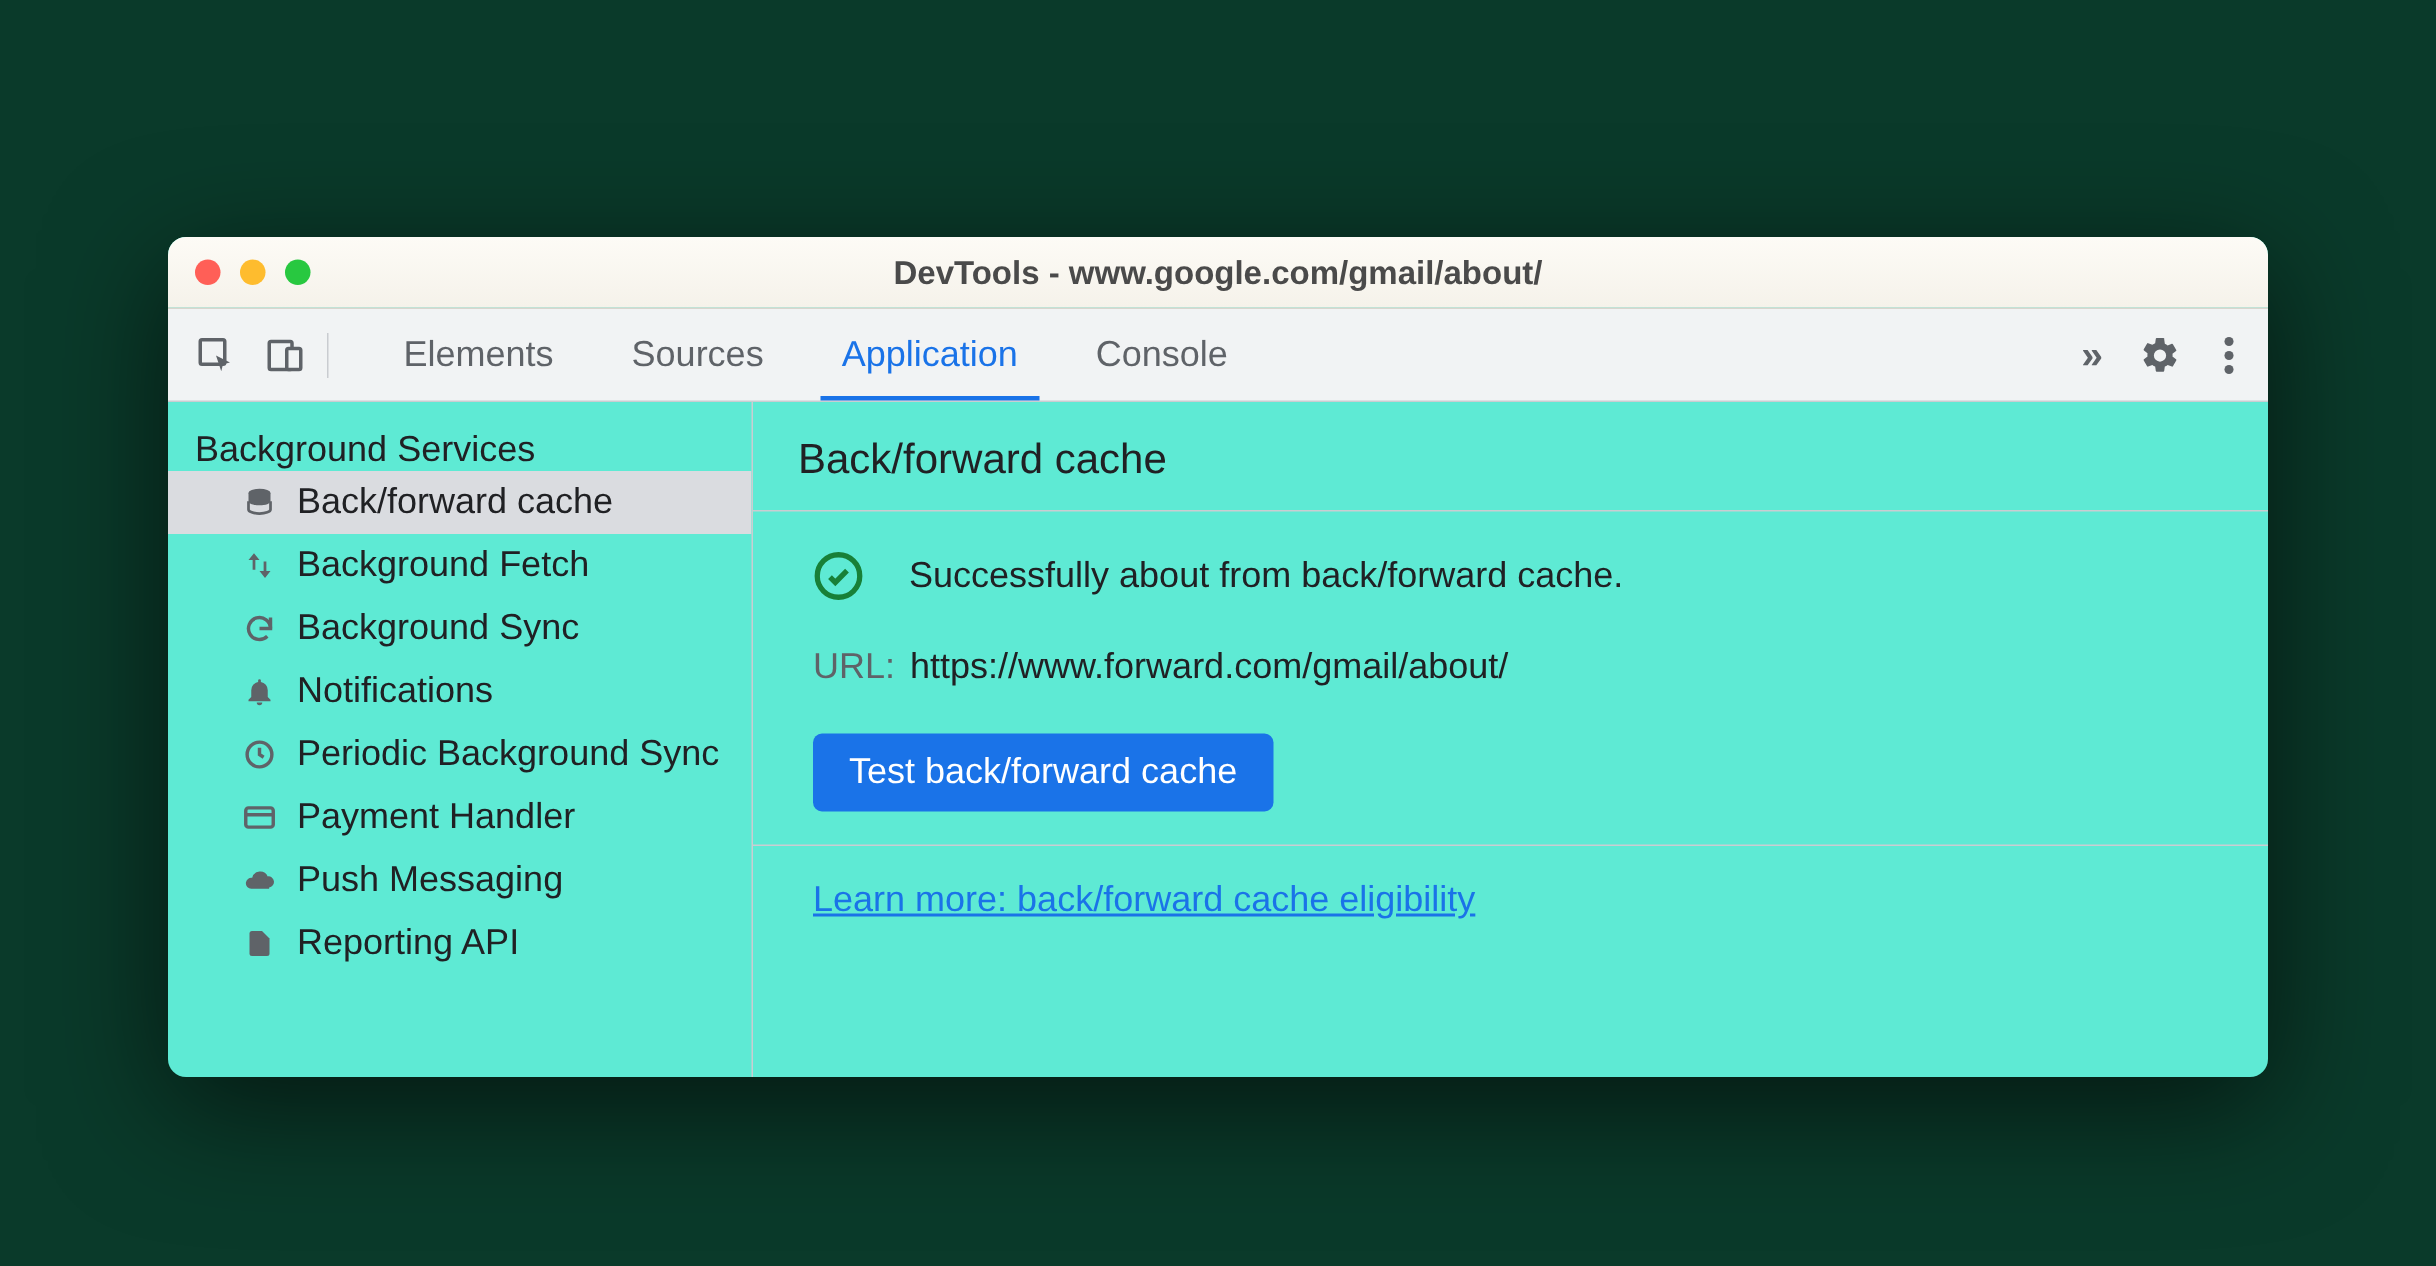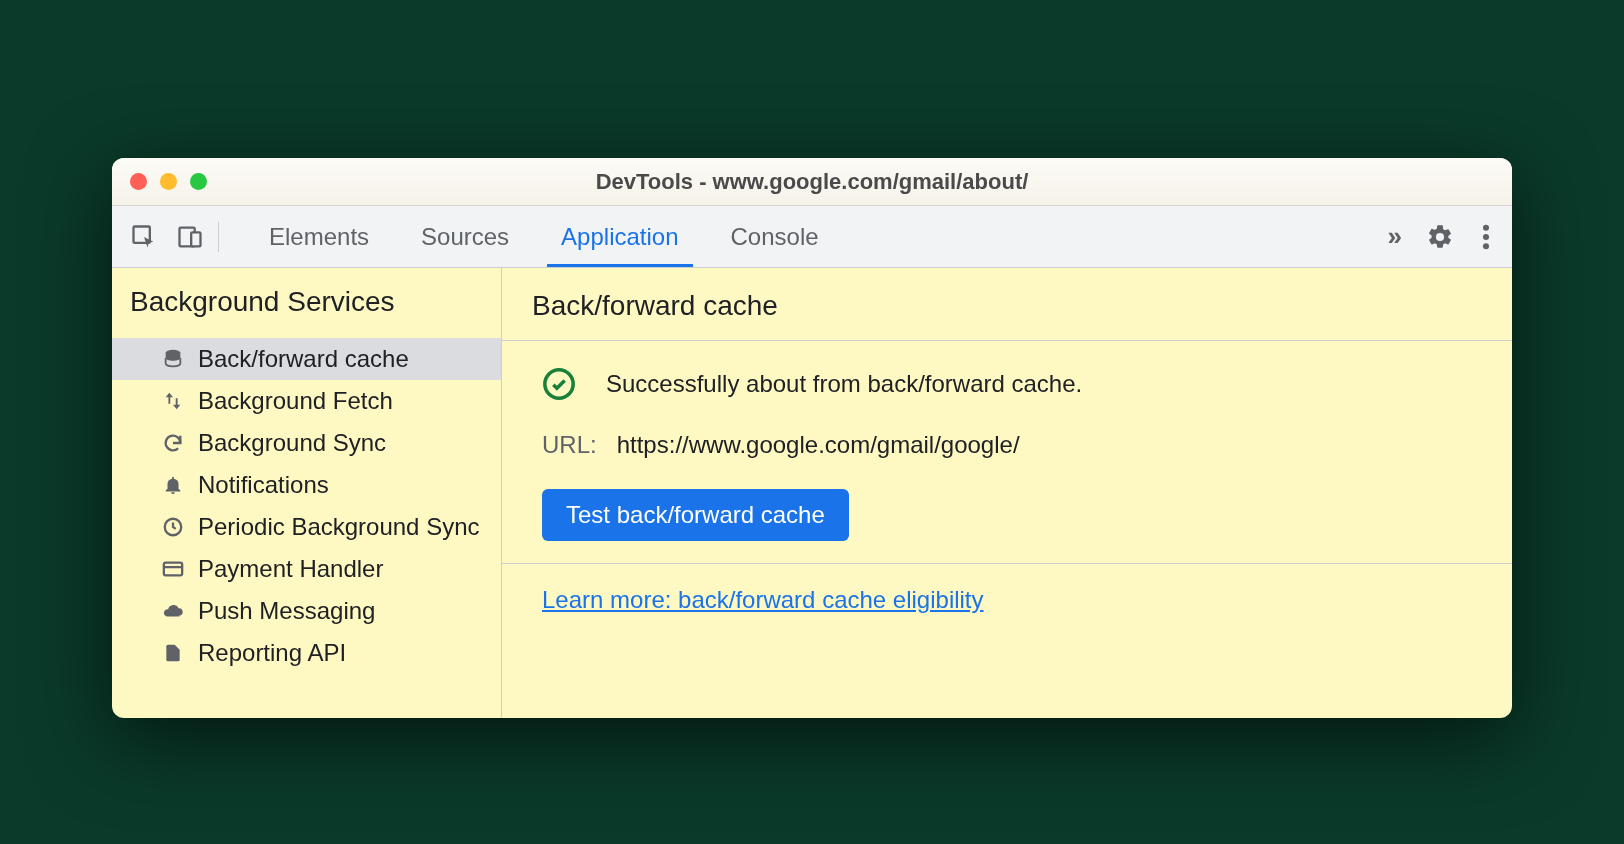--- a/index.html
+++ b/index.html
@@ -7,21 +7,21 @@
       font-family: -apple-system, BlinkMacSystemFont, "Segoe UI", Helvetica, Arial, sans-serif;
       background: #0a3a2a;
       width: 1624px;
       height: 844px;
       display: flex;
       align-items: center;
       justify-content: center;
     }
     .window {
       width: 1400px;
-      background: #fef9c3;
+      background: #5eead4;
       border-radius: 12px;
       box-shadow: 0 20px 80px rgba(0,0,0,0.6);
       overflow: hidden;
       margin-top: 32px;
     }
     .titlebar {
       height: 48px;
       background: linear-gradient(#fdfbf6, #f5f2ea);
       border-bottom: 1px solid #d8d5cd;
       display: flex;
@@ -79,23 +79,23 @@
     }
     .tb-right { margin-left: auto; display: flex; align-items: center; gap: 28px; padding-right: 10px; }
     .chevrons { color: #5f6368; font-size: 26px; font-weight: 700; letter-spacing: -4px; }
     .content { display: flex; height: 450px; }
     .sidebar {
       width: 390px;
       border-right: 1px solid #cacdd1;
       overflow: hidden;
     }
     .side-header {
-      font-size: 28px;
+      font-size: 24px;
       color: #202124;
-      padding: 18px 18px 20px;
+      padding: 18px 18px 0;
     }
     .side-item {
       display: flex;
       align-items: center;
       gap: 12px;
       padding: 7px 10px 7px 48px;
       font-size: 24px;
       color: #202124;
       cursor: pointer;
       white-space: nowrap;
@@ -106,21 +106,21 @@
     .main { flex: 1; display: flex; flex-direction: column; }
     .main-header {
       font-size: 28px;
       color: #202124;
       padding: 22px 30px 18px;
       border-bottom: 1px solid #cacdd1;
     }
     .status-area { padding: 26px 30px 22px 40px; border-bottom: 1px solid #cacdd1; }
     .status-row { display: flex; align-items: center; gap: 30px; font-size: 24px; color: #202124; }
     .check-icon { color: #188038; }
-    .url-row { display: flex; gap: 20px; font-size: 24px; color: #202124; margin-top: 30px; }
+    .url-row { display: flex; gap: 10px; font-size: 24px; color: #202124; margin-top: 30px; }
     .url-label { color: #5f6368; }
     .btn {
       margin-top: 30px;
       background: #1a73e8;
       color: #fff;
       border: none;
       border-radius: 6px;
       font-size: 24px;
       padding: 12px 24px;
       cursor: pointer;
@@ -272,21 +272,21 @@
           <span class="check-icon">
             <svg width="34" height="34" viewBox="0 0 24 24" fill="none" stroke="#188038" stroke-width="2.5">
                 <circle cx="12" cy="12" r="10"></circle>
                 <path d="M8 12.5l2.5 2.5L16 9.5"></path>
               </svg>
           </span>
           <span>Successfully about from back/forward cache.</span>
         </div>
         <div class="url-row">
           <span class="url-label">URL:</span>
-          <span>https://www.google.com/gmail/google/</span>
+          <span>https://www.forward.com/gmail/about/</span>
         </div>
         <button class="btn">Test back/forward cache</button>
       </div>
       <div class="learn">
         <a href="#">Learn more: back/forward cache eligibility</a>
       </div>
     </div>
   </div>
 </div>
 

